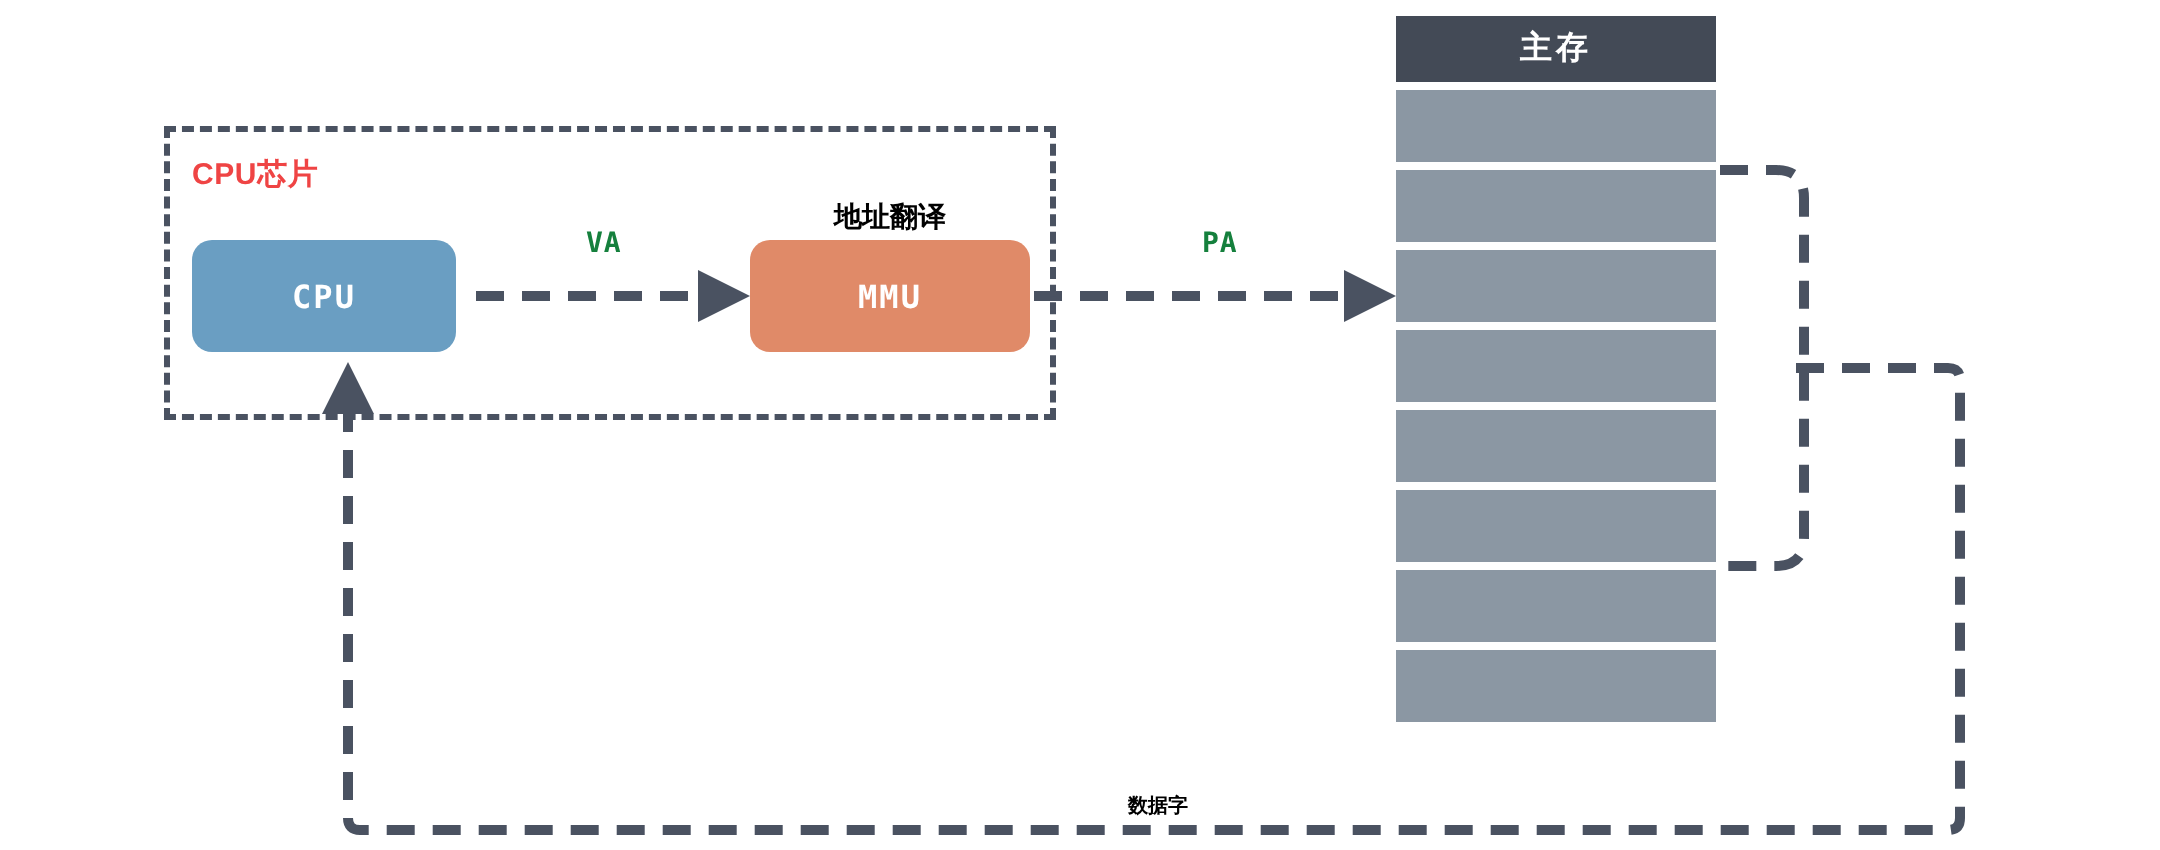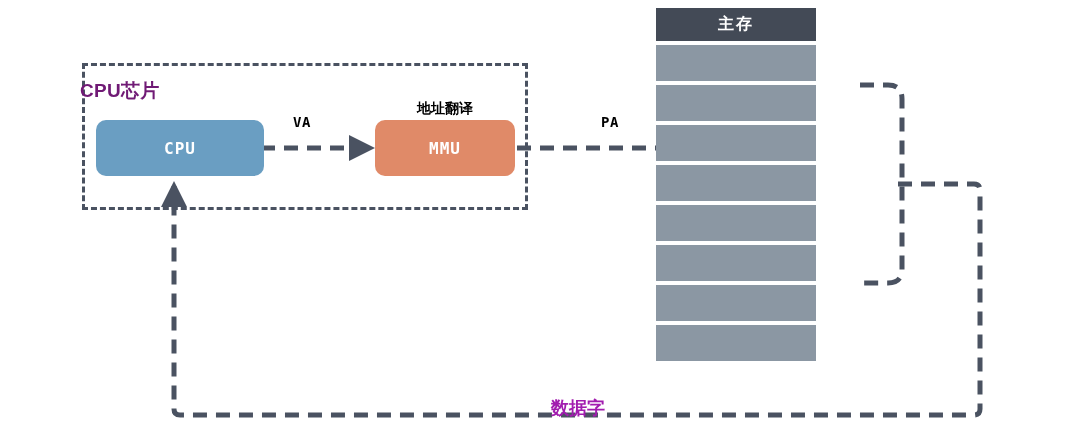--- a/index.html
+++ b/index.html
@@ -28,25 +28,25 @@
     left: 82px;
     top: 63px;
     width: 446px;
     height: 147px;
     border: 3px dashed #4a5261;
     box-sizing: border-box;
     background: transparent;
   }
   .chip-label {
     position: absolute;
-    left: 80px;
+    left: 96px;
     top: 78px;
-    font-size: 19px;
+    font-size: 15px;
     font-weight: 600;
-    color: #701a75;
+    color: #ef4444;
     letter-spacing: 0.3px;
     white-space: nowrap;
   }
 
   
   .node {
     position: absolute;
     border-radius: 10px;
     display: flex;
     align-items: center;
@@ -54,21 +54,21 @@
     color: #ffffff;
     font-size: 16px;
     font-weight: 600;
     letter-spacing: 1px;
     font-family: "DejaVu Sans Mono", "Liberation Mono", monospace;
     box-sizing: border-box;
   }
   .node-cpu {
     left: 96px;
     top: 120px;
-    width: 168px;
+    width: 132px;
     height: 56px;
     background: #6a9ec2;
   }
   .node-mmu {
     left: 375px;
     top: 120px;
     width: 140px;
     height: 56px;
     background: #e08a68;
     justify-content: center;
@@ -81,21 +81,21 @@
     text-align: center;
     font-size: 14px;
     font-weight: 700;
     color: #000000;
     white-space: nowrap;
   }
 
   
   .mem-wrap {
     position: absolute;
-    left: 656px;
+    left: 698px;
     top: 8px;
     width: 160px;
   }
   .mem-header {
     width: 160px;
     height: 33px;
     background: #434a56;
     color: #ffffff;
     font-size: 16px;
     font-weight: 700;
@@ -111,34 +111,34 @@
     background: #8b97a3;
     margin-top: 4px;
     box-sizing: border-box;
   }
 
   
   .edge-label {
     position: absolute;
     font-size: 14px;
     font-weight: 700;
-    color: #000000;
+    color: #15803d;
     font-family: "DejaVu Sans Mono", "Liberation Mono", monospace;
     letter-spacing: 0.5px;
     white-space: nowrap;
   }
   .label-va { left: 293px; top: 114px; }
   .label-pa { left: 589px; top: 114px; margin-left: 12px; }
   .label-data {
     position: absolute;
-    left: 551px;
+    left: 564px;
     top: 396px;
-    font-size: 18px;
-    font-weight: 700;
-    color: #a21caf;
+    font-size: 10px;
+    font-weight: 700;
+    color: #000000;
     white-space: nowrap;
   }
 
   svg.wires {
     position: absolute;
     left: 0;
     top: 0;
     width: 1080px;
     height: 425px;
     overflow: visible;

